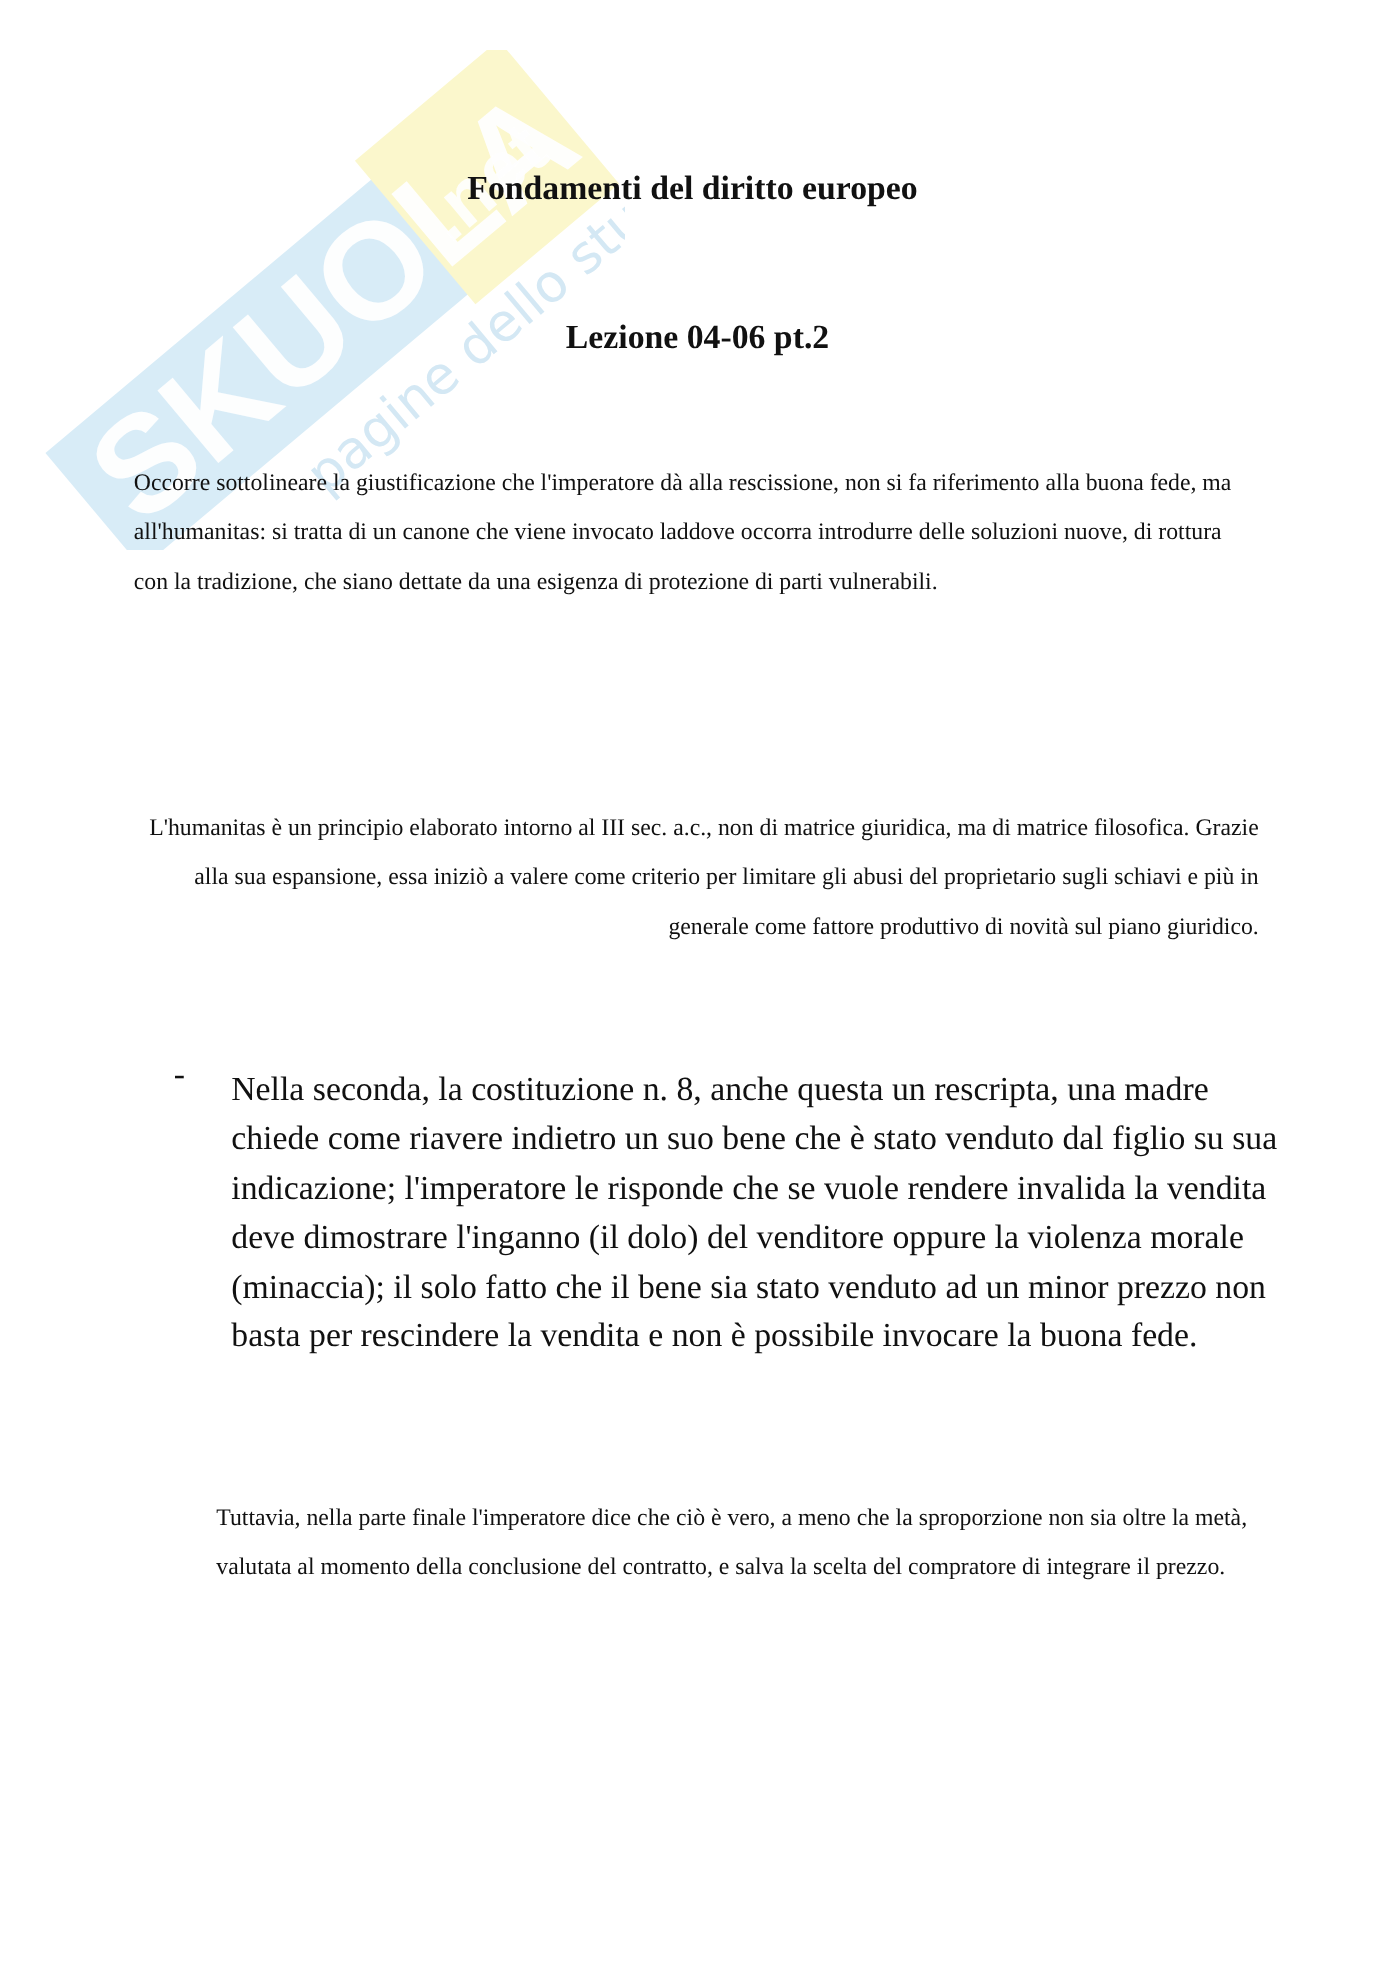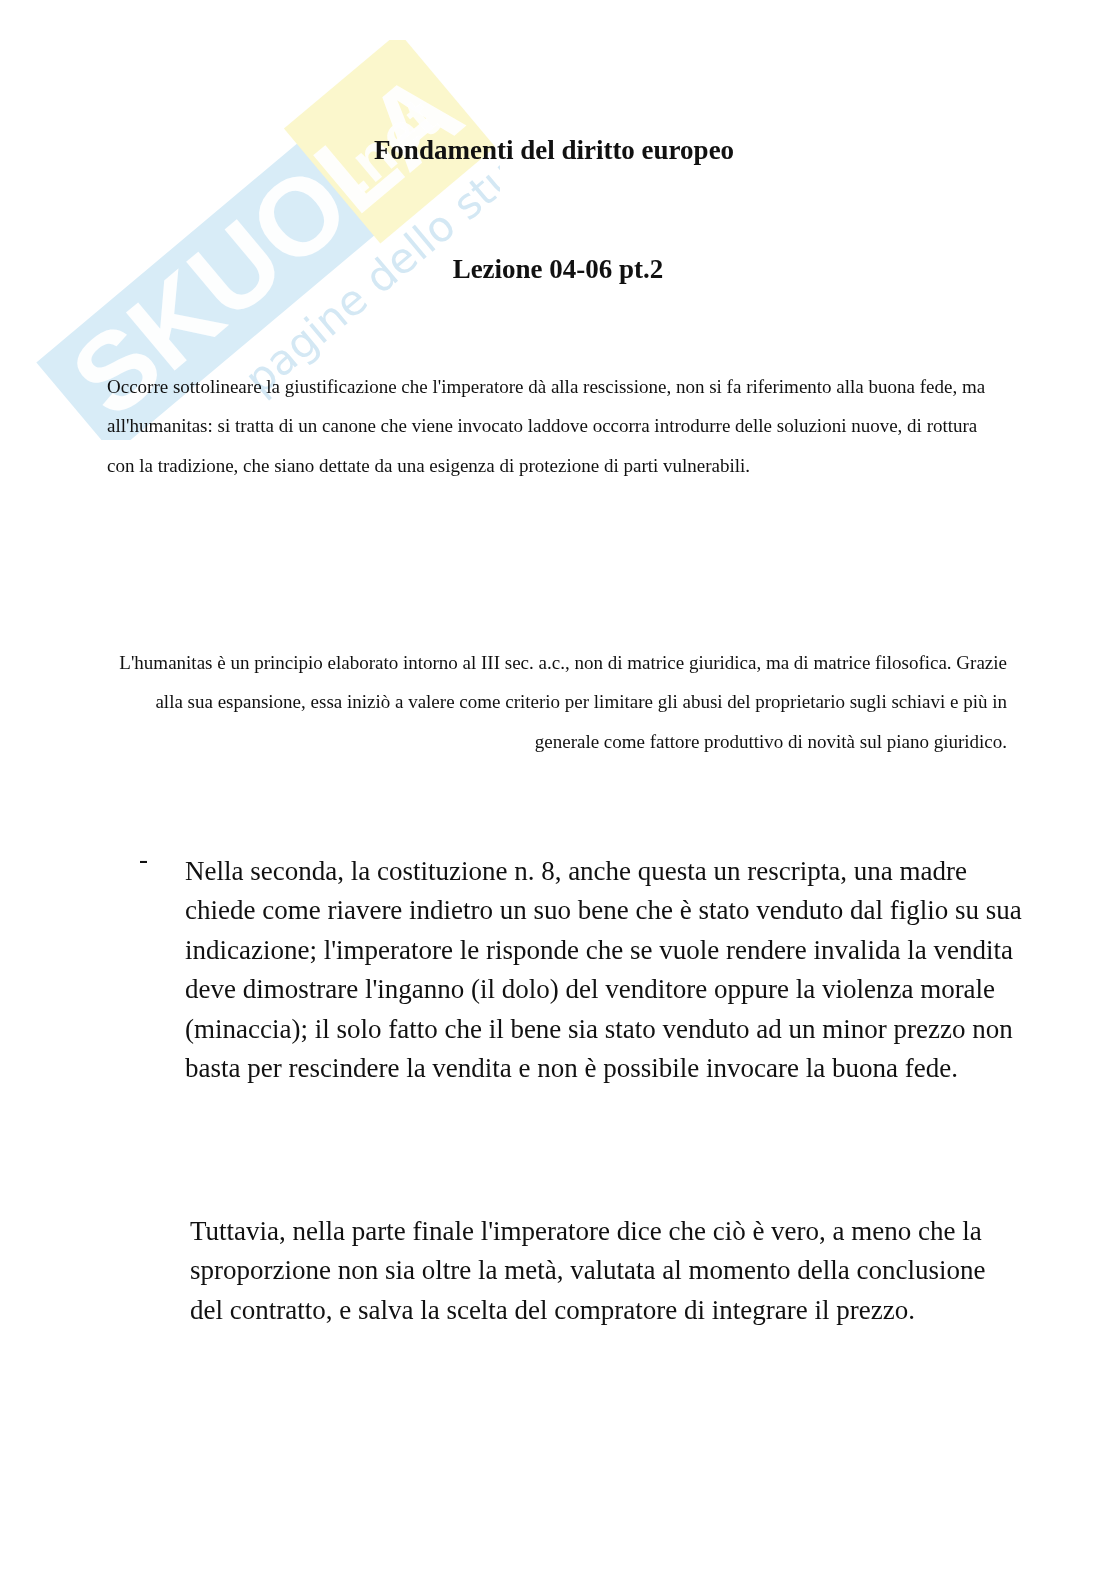--- a/index.html
+++ b/index.html
@@ -27,21 +27,21 @@
     font-size: 19px; line-height: 39.4px; margin: 0;
   }
   .p1 { top: 367px; }
   .p2 { top: 643px; text-align: right; }
   .bullet {
     position: absolute; left: 107px; top: 840px; width: 900px;
     font-size: 27px; line-height: 39.4px;
   }
   .bullet .dash { position: absolute; left: 32px; top: 0; }
   .bullet .btext { position: absolute; left: 66px; width: 840px; top: 0; margin: 12px; }
-  .p3 { position: absolute; left: 173px; top: 1195px; width: 830px; font-size: 27px; line-height: 39.4px; margin: 17px; }
+  .p3 { position: absolute; left: 173px; top: 1195px; width: 830px; font-size: 19px; line-height: 39.4px; margin: 0; }
 </style>
 </head>
 <body>
 
 <div class="page">
 
   <svg class="watermark" viewBox="0 0 480 400" xmlns="http://www.w3.org/2000/svg">
     <g transform="rotate(-40 240 200)">
       <rect x="-10" y="150" width="440" height="120" fill="#d8ecf7"></rect>
       <rect x="330" y="130" width="150" height="150" fill="#fbf7cc"></rect>

